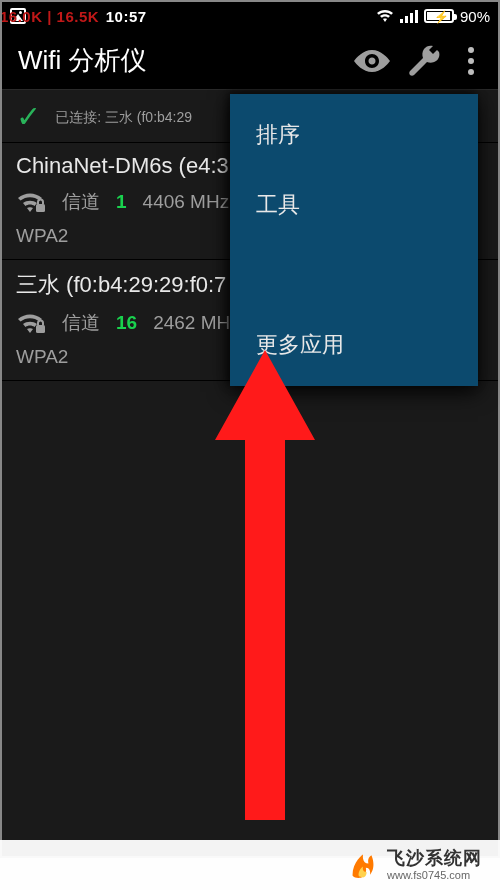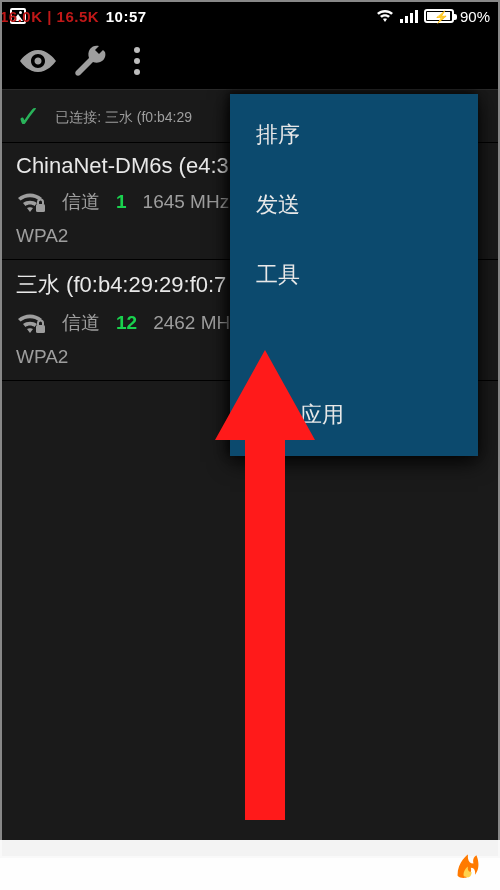--- a/index.html
+++ b/index.html
@@ -176,20 +176,21 @@
         </div>
       <div class="battery">
           <div class="fill"></div>
           <span class="bolt">⚡</span>
         </div>
       <span style="color:#fff;font-size:15px">90%</span>
     </div>
   </div>
 
   <div class="app-bar">
+    <div class="app-title">Wifi 分析仪</div>
     <div class="app-icon">
       <svg width="36" height="22" viewBox="0 0 36 22">
           <path d="M18 0 C9 0 2 8 0 11 C2 14 9 22 18 22 C27 22 34 14 36 11 C34 8 27 0 18 0 Z M18 18 C14 18 11 15 11 11 C11 7 14 4 18 4 C22 4 25 7 25 11 C25 15 22 18 18 18 Z M18 7.5 C16 7.5 14.5 9 14.5 11 C14.5 13 16 14.5 18 14.5 C20 14.5 21.5 13 21.5 11 C21.5 9 20 7.5 18 7.5 Z"></path>
         </svg>
     </div>
     <div class="app-icon">
       <svg width="34" height="34" viewBox="0 0 34 34">
           <path d="M30 6 L26 10 L22 6 L26 2 C23 1 19 2 17 5 C15 8 15 11 16 14 L3 27 C2 28 2 30 3 31 C4 32 6 32 7 31 L20 18 C23 19 26 19 29 17 C32 15 33 11 32 8 Z"></path>
         </svg>
     </div>
@@ -215,49 +216,46 @@
       <div class="net-sub">
         <div class="wifi-ico">
           <svg width="30" height="24" viewBox="0 0 30 24">
               <path fill="#9e9e9e" d="M14 22 L17 18 C15.5 17 12.5 17 11 18 Z M7 13 C11 10 17 10 21 13 L18.5 16 C16 14 12 14 9.5 16 Z M2 8 C9 2 19 2 26 8 L23.5 10.5 C18 6 10 6 4.5 10.5 Z"></path>
               <rect x="20" y="14" width="9" height="8" rx="1.5" fill="#9e9e9e"></rect>
               <path fill="none" stroke="#9e9e9e" stroke-width="2" d="M22 14 v-2 a2.5 2.5 0 0 1 5 0 v2"></path>
             </svg>
         </div>
         <span>信道</span>
         <span class="ch-num">1</span>
-        <span>1645 MHz</span>
+        <span>4406 MHz</span>
       </div>
       <div class="sec">WPA2</div>
     </div>
 
     <div class="net-row">
       <div class="net-title">三水 (f0:b4:29:29:f0:7</div>
       <div class="net-sub">
         <div class="wifi-ico">
           <svg width="30" height="24" viewBox="0 0 30 24">
               <path fill="#9e9e9e" d="M14 22 L17 18 C15.5 17 12.5 17 11 18 Z M7 13 C11 10 17 10 21 13 L18.5 16 C16 14 12 14 9.5 16 Z M2 8 C9 2 19 2 26 8 L23.5 10.5 C18 6 10 6 4.5 10.5 Z"></path>
               <rect x="20" y="14" width="9" height="8" rx="1.5" fill="#9e9e9e"></rect>
               <path fill="none" stroke="#9e9e9e" stroke-width="2" d="M22 14 v-2 a2.5 2.5 0 0 1 5 0 v2"></path>
             </svg>
         </div>
         <span>信道</span>
-        <span class="ch-num">12</span>
+        <span class="ch-num">16</span>
         <span>2462 MHz</span>
       </div>
       <div class="sec">WPA2</div>
     </div>
   </div>
 
   <div class="menu">
     <div class="menu-item">
         <span>排序</span>
-      </div>
-    <div class="menu-item">
-        <span>发送</span>
       </div>
     <div class="menu-item">
         <span>工具</span>
       </div>
     <div class="menu-item">
         <span></span>
       </div>
     <div class="menu-item">
         <span>更多应用</span>
       </div>
@@ -269,13 +267,17 @@
 
 </div>
 
 <div class="frame-border"></div>
 
 <div class="watermark">
   <svg class="wm-logo" viewBox="0 0 40 40">
     <path d="M5 35 C5 15 20 5 20 5 C20 5 18 18 28 18 C28 18 25 10 32 6 C32 6 40 22 30 34 C30 34 32 24 24 24 C24 24 27 32 18 38 C18 38 8 40 5 35 Z" fill="#ff7a00"></path>
     <path d="M14 36 C12 28 20 22 20 22 C20 22 18 30 25 30 C25 30 26 36 20 38 Z" fill="#ffd24d"></path>
   </svg>
+  <div class="wm-text">
+    <div class="t1">飞沙系统网</div>
+    <div class="t2">www.fs0745.com</div>
+  </div>
 </div>
 
 </body></html>

